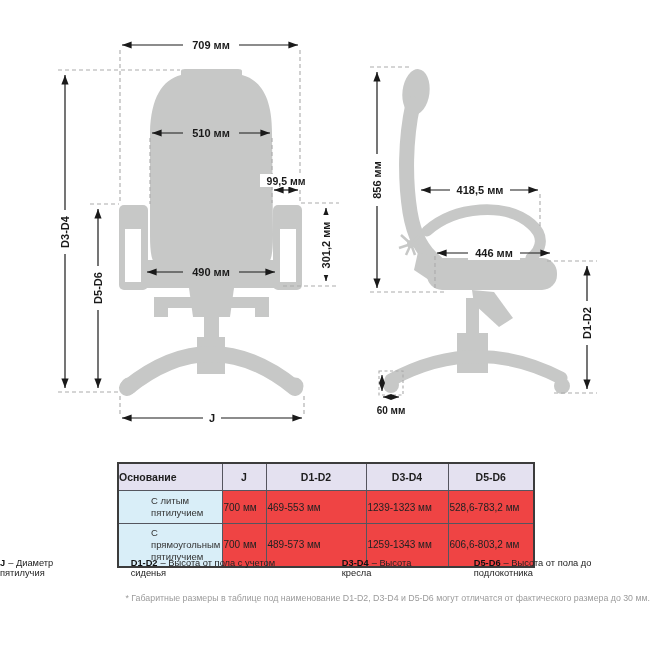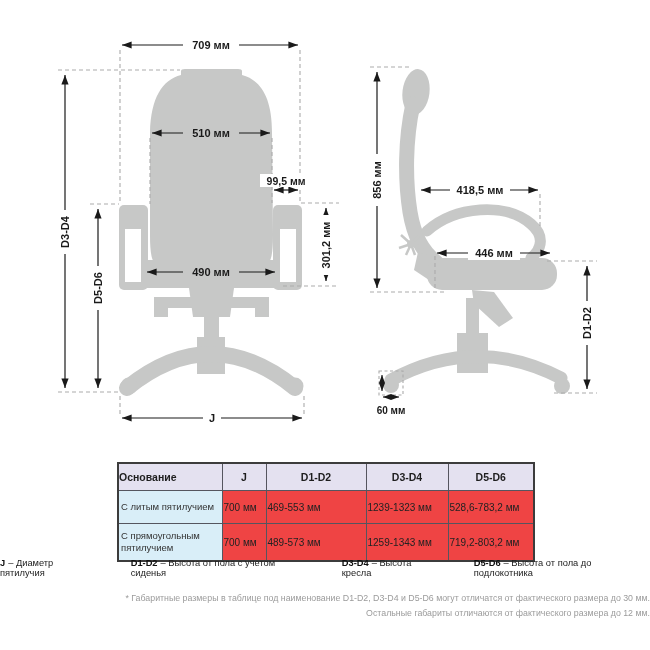--- a/index.html
+++ b/index.html
@@ -9,21 +9,21 @@
 
   
   .spec-table{position:absolute;left:117px;top:462px;border-collapse:collapse;
               table-layout:fixed;width:416px;border:2px solid #3c3c3c;}
   .spec-table td,.spec-table th{border:1px solid #55555f;overflow:hidden;}
   .spec-table th{background:#e4e1f0;font-size:10.5px;font-weight:bold;color:#1e1e1e;
                  height:24px;text-align:center;}
   .spec-table th.first{text-align:left;padding-left:0;}
   .spec-table td{font-size:10px;color:#222;background:#ef4444;height:26px;}
   .spec-table td.label{background:#d9eef8;font-size:9.5px;color:#333;text-align:left;
-                       padding:3px 6px 3px 2px;line-height:1.25;margin-top:9px;}
+                       padding:3px 6px 3px 32px;line-height:1.25;margin-top:9px;}
   .spec-table tr.tall td{height:30px;}
 
   
   .legend{position:absolute;left:0;top:558px;width:650px;display:flex;
           justify-content:center;gap:32px;font-size:9.3px;color:#222;}
   .legend b{font-weight:bold;color:#111;}
   .legend .desc{margin-left:3px;}
 
   
   .footnote{position:absolute;left:0;top:591px;width:650px;text-align:right;
@@ -214,30 +214,29 @@
       <td>700 мм</td>
       <td>469-553 мм</td>
       <td>1239-1323 мм</td>
       <td>528,6-783,2 мм</td>
     </tr>
     <tr class="tall">
       <td class="label">С прямоугольным пятилучием</td>
       <td>700 мм</td>
       <td>489-573 мм</td>
       <td>1259-1343 мм</td>
-      <td>719,2-803,2 мм</td>
+      <td>606,6-803,2 мм</td>
     </tr>
   </tbody>
     </table>
 
   <div class="legend">
     <span><b>J</b><span class="desc">– Диаметр пятилучия</span></span>
     <span><b>D1-D2</b><span class="desc">– Высота от пола с учетом сиденья</span></span>
     <span><b>D3-D4</b><span class="desc">– Высота кресла</span></span>
     <span><b>D5-D6</b><span class="desc">– Высота от пола до подлокотника</span></span>
   </div>
 
   <div class="footnote">
     <div>* Габаритные размеры в таблице под наименование D1-D2, D3-D4 и D5-D6 могут отличатся от фактического размера до 30 мм.</div>
-    <div>Остальные габариты отличаются от фактического размера до 12 мм.</div>
   </div>
 
 </div>
 
 </body></html>

